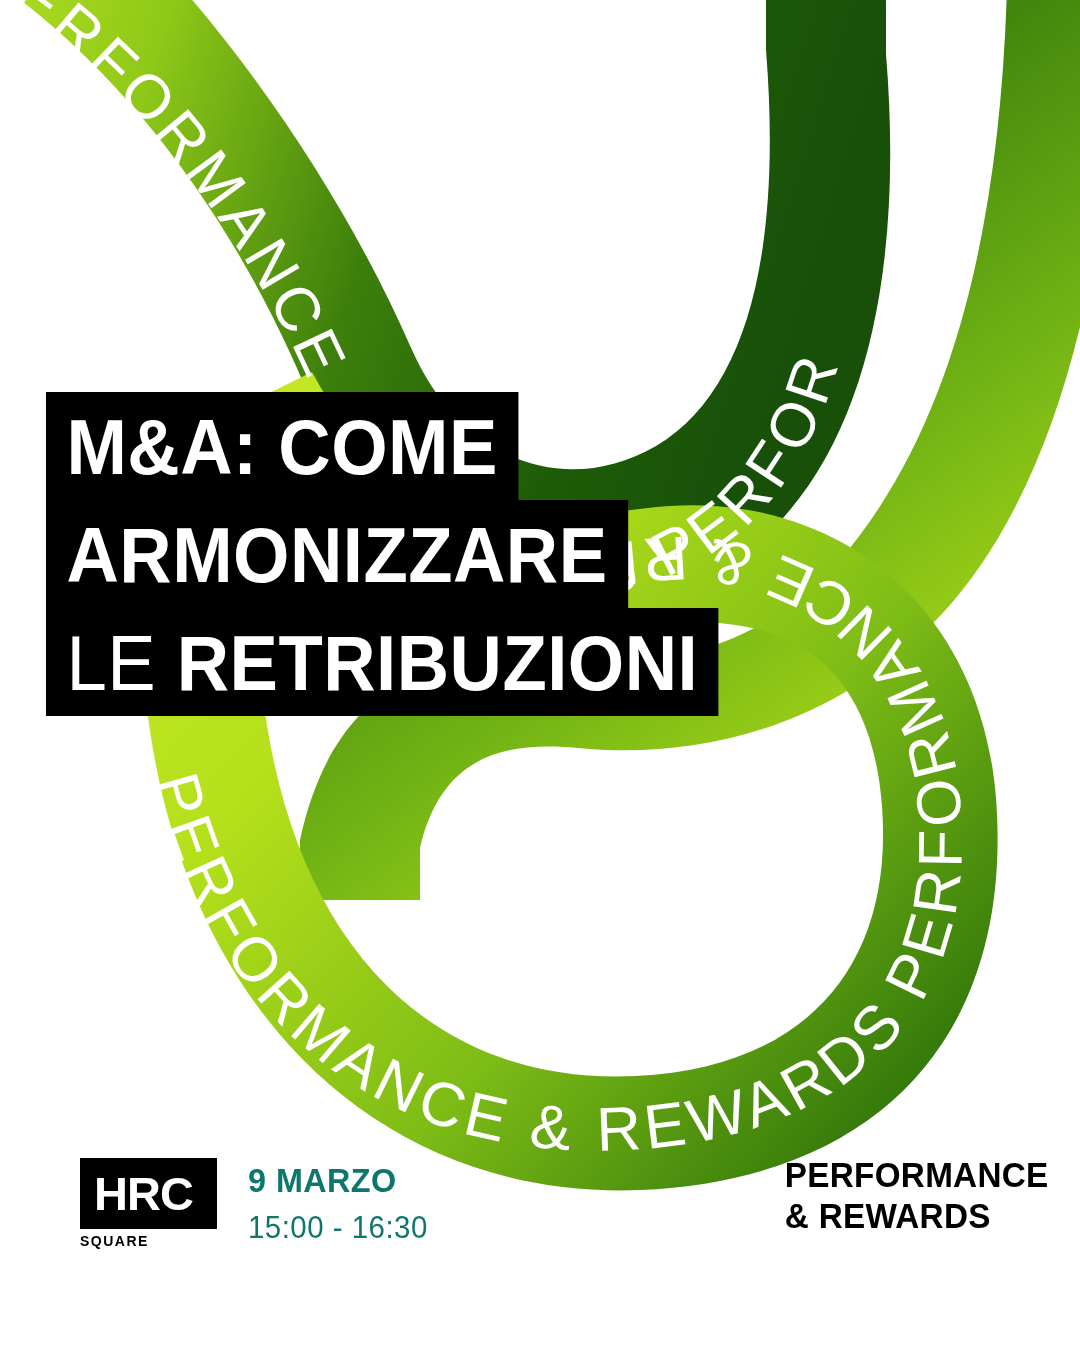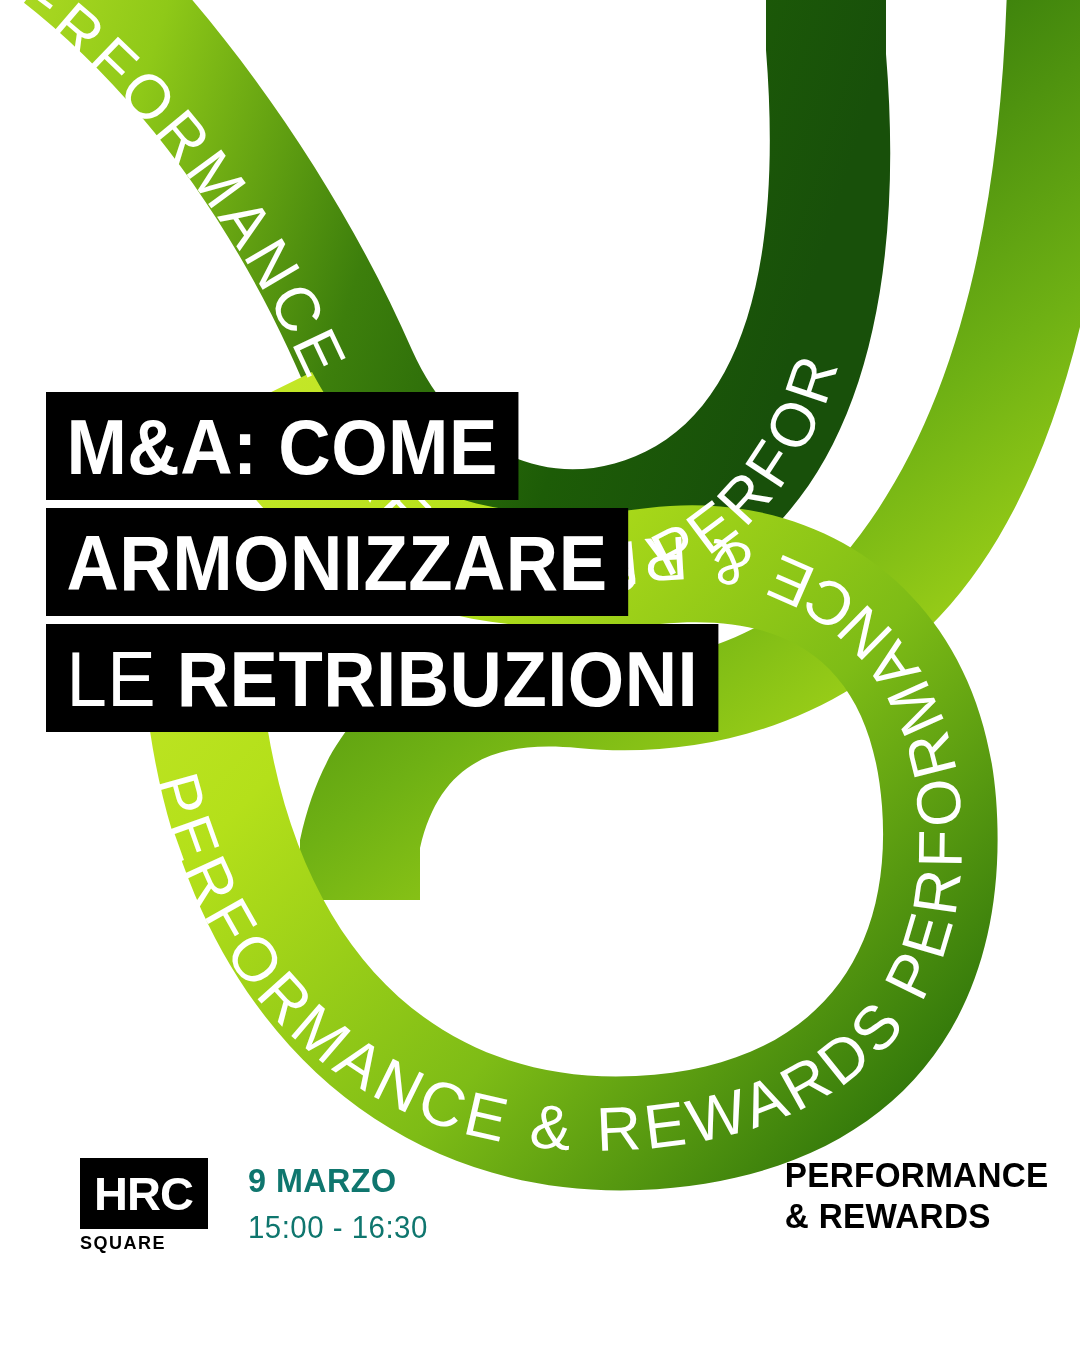--- a/index.html
+++ b/index.html
@@ -28,21 +28,20 @@
   }
 
   
   #headline {
     position: absolute;
     left: 46px;
     top: 392px;
     display: flex;
     flex-direction: column;
     align-items: flex-start;
-    gap: 8px;
     z-index: 5;
   }
   .headline-line {
     background: #000000;
     color: #ffffff;
     font-family: "Liberation Sans Narrow", "Liberation Sans", sans-serif;
     font-weight: 700;
     font-size: 78px;
     line-height: 1.0;
     letter-spacing: 0.5px;
@@ -73,28 +72,28 @@
     width: 135px;
   }
   #logo-mark {
     background: #000000;
     color: #ffffff;
     font-family: "Liberation Sans Narrow", "Liberation Sans", sans-serif;
     font-weight: 700;
     font-size: 47px;
     line-height: 1;
     letter-spacing: -1px;
-    padding: 12px 15px 12px 14px;
+    padding: 12px 24px 12px 14px;
     display: inline-block;
   }
   #logo-sub {
     color: #000000;
     font-family: "Liberation Sans Narrow", "Liberation Sans", sans-serif;
     font-weight: 700;
-    font-size: 18px;
+    font-size: 14px;
     letter-spacing: 1.5px;
     margin-top: 4px;
     text-align: left;
   }
 
   #event-info {
     position: absolute;
     left: 248px;
     top: 22px;
     color: #0f766e;

